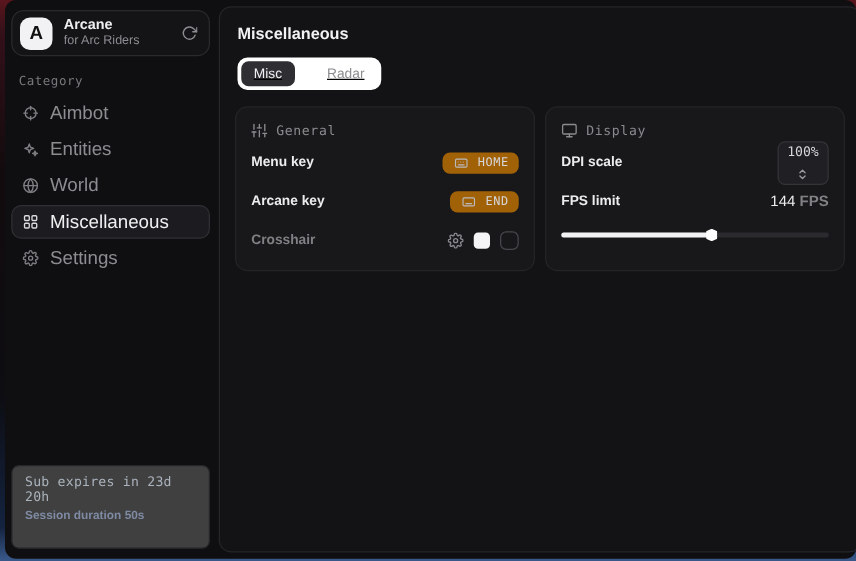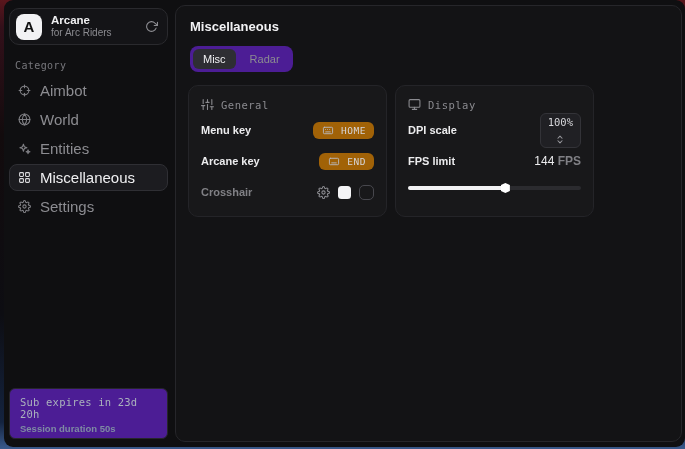--- a/index.html
+++ b/index.html
@@ -39,46 +39,46 @@
   .nav-item {
     display:flex; align-items:center; gap:9px; height:27px;
     padding:0 8px; border-radius:8px; border:1px solid transparent;
     color:#8c8c91; font-size:15px; cursor:pointer;
   }
   .nav-item .nicon { display:flex; opacity:.9; }
   .nav-item.active { background:#1c1c20; border-color:#2f2f34; color:#f0f0f2; }
 
   .sidebar-spacer { flex:1; }
   .sub-card {
-    border:1px solid #26262b; border-radius:6px; background:#4c1d95;
-    padding:7px 10px 4px;
+    border:1px solid #26262b; border-radius:6px; background:#404040;
+    padding:7px 10px 20px;
   }
   .sub-line1 { color:#aab2bc; font-size:10.5px; letter-spacing:.2px; }
   .sub-line2 { color:#7e8ba3; font-size:9.5px; margin-top:3px; font-weight:bold; }
 
   
   .main {
     flex:1; margin:5px 3px 5px 0;
     background:#131315; border:1px solid #26262a; border-radius:10px;
     padding:13px 12px; display:flex; flex-direction:column;
   }
   .page-title { color:#f2f2f4; font-size:13px; font-weight:bold; margin-left:2px; }
 
   .tabs {
     display:inline-flex; align-self:flex-start; margin:12px 0 0 2px;
-    background:#4c1d95; border-radius:8px; padding:3px; gap:4px;
+    background:#ffffff; border-radius:8px; padding:3px; gap:16px;text-decoration:underline;
   }
   .tab {
     font-size:11px; padding:4px 10px; border-radius:6px; color:#8c8c91; cursor:pointer;
   }
   .tab.active { background:#2e2e33; color:#f0f0f2; }
 
   .cards { display:flex; gap:8px; margin-top:13px; }
   .card {
-    width:199px; background:#18181a; border:1px solid #242428; border-radius:10px;
+    width:240px; background:#18181a; border:1px solid #242428; border-radius:10px;
     padding:10px 12px 12px;
   }
   .card-head { display:flex; align-items:center; gap:7px; color:#8a8a8f; margin:2px 0 4px; }
   .card-head .htext { font-size:10.5px; letter-spacing:.5px; }
 
   .row { display:flex; align-items:center; justify-content:space-between; height:24px; margin-top:7px; }
   .row-label { color:#ececee; font-size:11px; font-weight:bold; }
   .row-label.dim { color:#808085; }
 
   .keybind {
@@ -154,37 +154,37 @@
               <line x1="7" y1="12" x2="2" y2="12"></line>
               <line x1="12" y1="7" x2="12" y2="2"></line>
               <line x1="12" y1="22" x2="12" y2="17"></line>
             </svg>
         </span>
         <span>Aimbot</span>
       </div>
 
       <div class="nav-item">
         <span class="nicon">
+          <svg width="13" height="13" viewBox="0 0 24 24" fill="none" stroke="currentColor" stroke-width="2" stroke-linejoin="round">
+              <path d="M10 4l1.7 4.8L16.5 10.5l-4.8 1.7L10 17l-1.7-4.8L3.5 10.5l4.8-1.7z"></path>
+              <path d="M18.5 14.5l.9 2.6 2.6.9-2.6.9-.9 2.6-.9-2.6-2.6-.9 2.6-.9z"></path>
+            </svg>
+        </span>
+        <span>Entities</span>
+      </div>
+
+      <div class="nav-item">
+        <span class="nicon">
           <svg width="13" height="13" viewBox="0 0 24 24" fill="none" stroke="currentColor" stroke-width="2" stroke-linecap="round">
               <circle cx="12" cy="12" r="10"></circle>
               <line x1="2" y1="12" x2="22" y2="12"></line>
               <path d="M12 2a15.3 15.3 0 0 1 4 10 15.3 15.3 0 0 1-4 10 15.3 15.3 0 0 1-4-10 15.3 15.3 0 0 1 4-10z"></path>
             </svg>
         </span>
         <span>World</span>
-      </div>
-
-      <div class="nav-item">
-        <span class="nicon">
-          <svg width="13" height="13" viewBox="0 0 24 24" fill="none" stroke="currentColor" stroke-width="2" stroke-linejoin="round">
-              <path d="M10 4l1.7 4.8L16.5 10.5l-4.8 1.7L10 17l-1.7-4.8L3.5 10.5l4.8-1.7z"></path>
-              <path d="M18.5 14.5l.9 2.6 2.6.9-2.6.9-.9 2.6-.9-2.6-2.6-.9 2.6-.9z"></path>
-            </svg>
-        </span>
-        <span>Entities</span>
       </div>
 
       <div class="nav-item active">
         <span class="nicon">
           <svg width="13" height="13" viewBox="0 0 24 24" fill="none" stroke="currentColor" stroke-width="2" stroke-linejoin="round">
               <rect x="3" y="3" width="7" height="7" rx="1.5"></rect>
               <rect x="14" y="3" width="7" height="7" rx="1.5"></rect>
               <rect x="3" y="14" width="7" height="7" rx="1.5"></rect>
               <rect x="14" y="14" width="7" height="7" rx="1.5"></rect>
             </svg>

